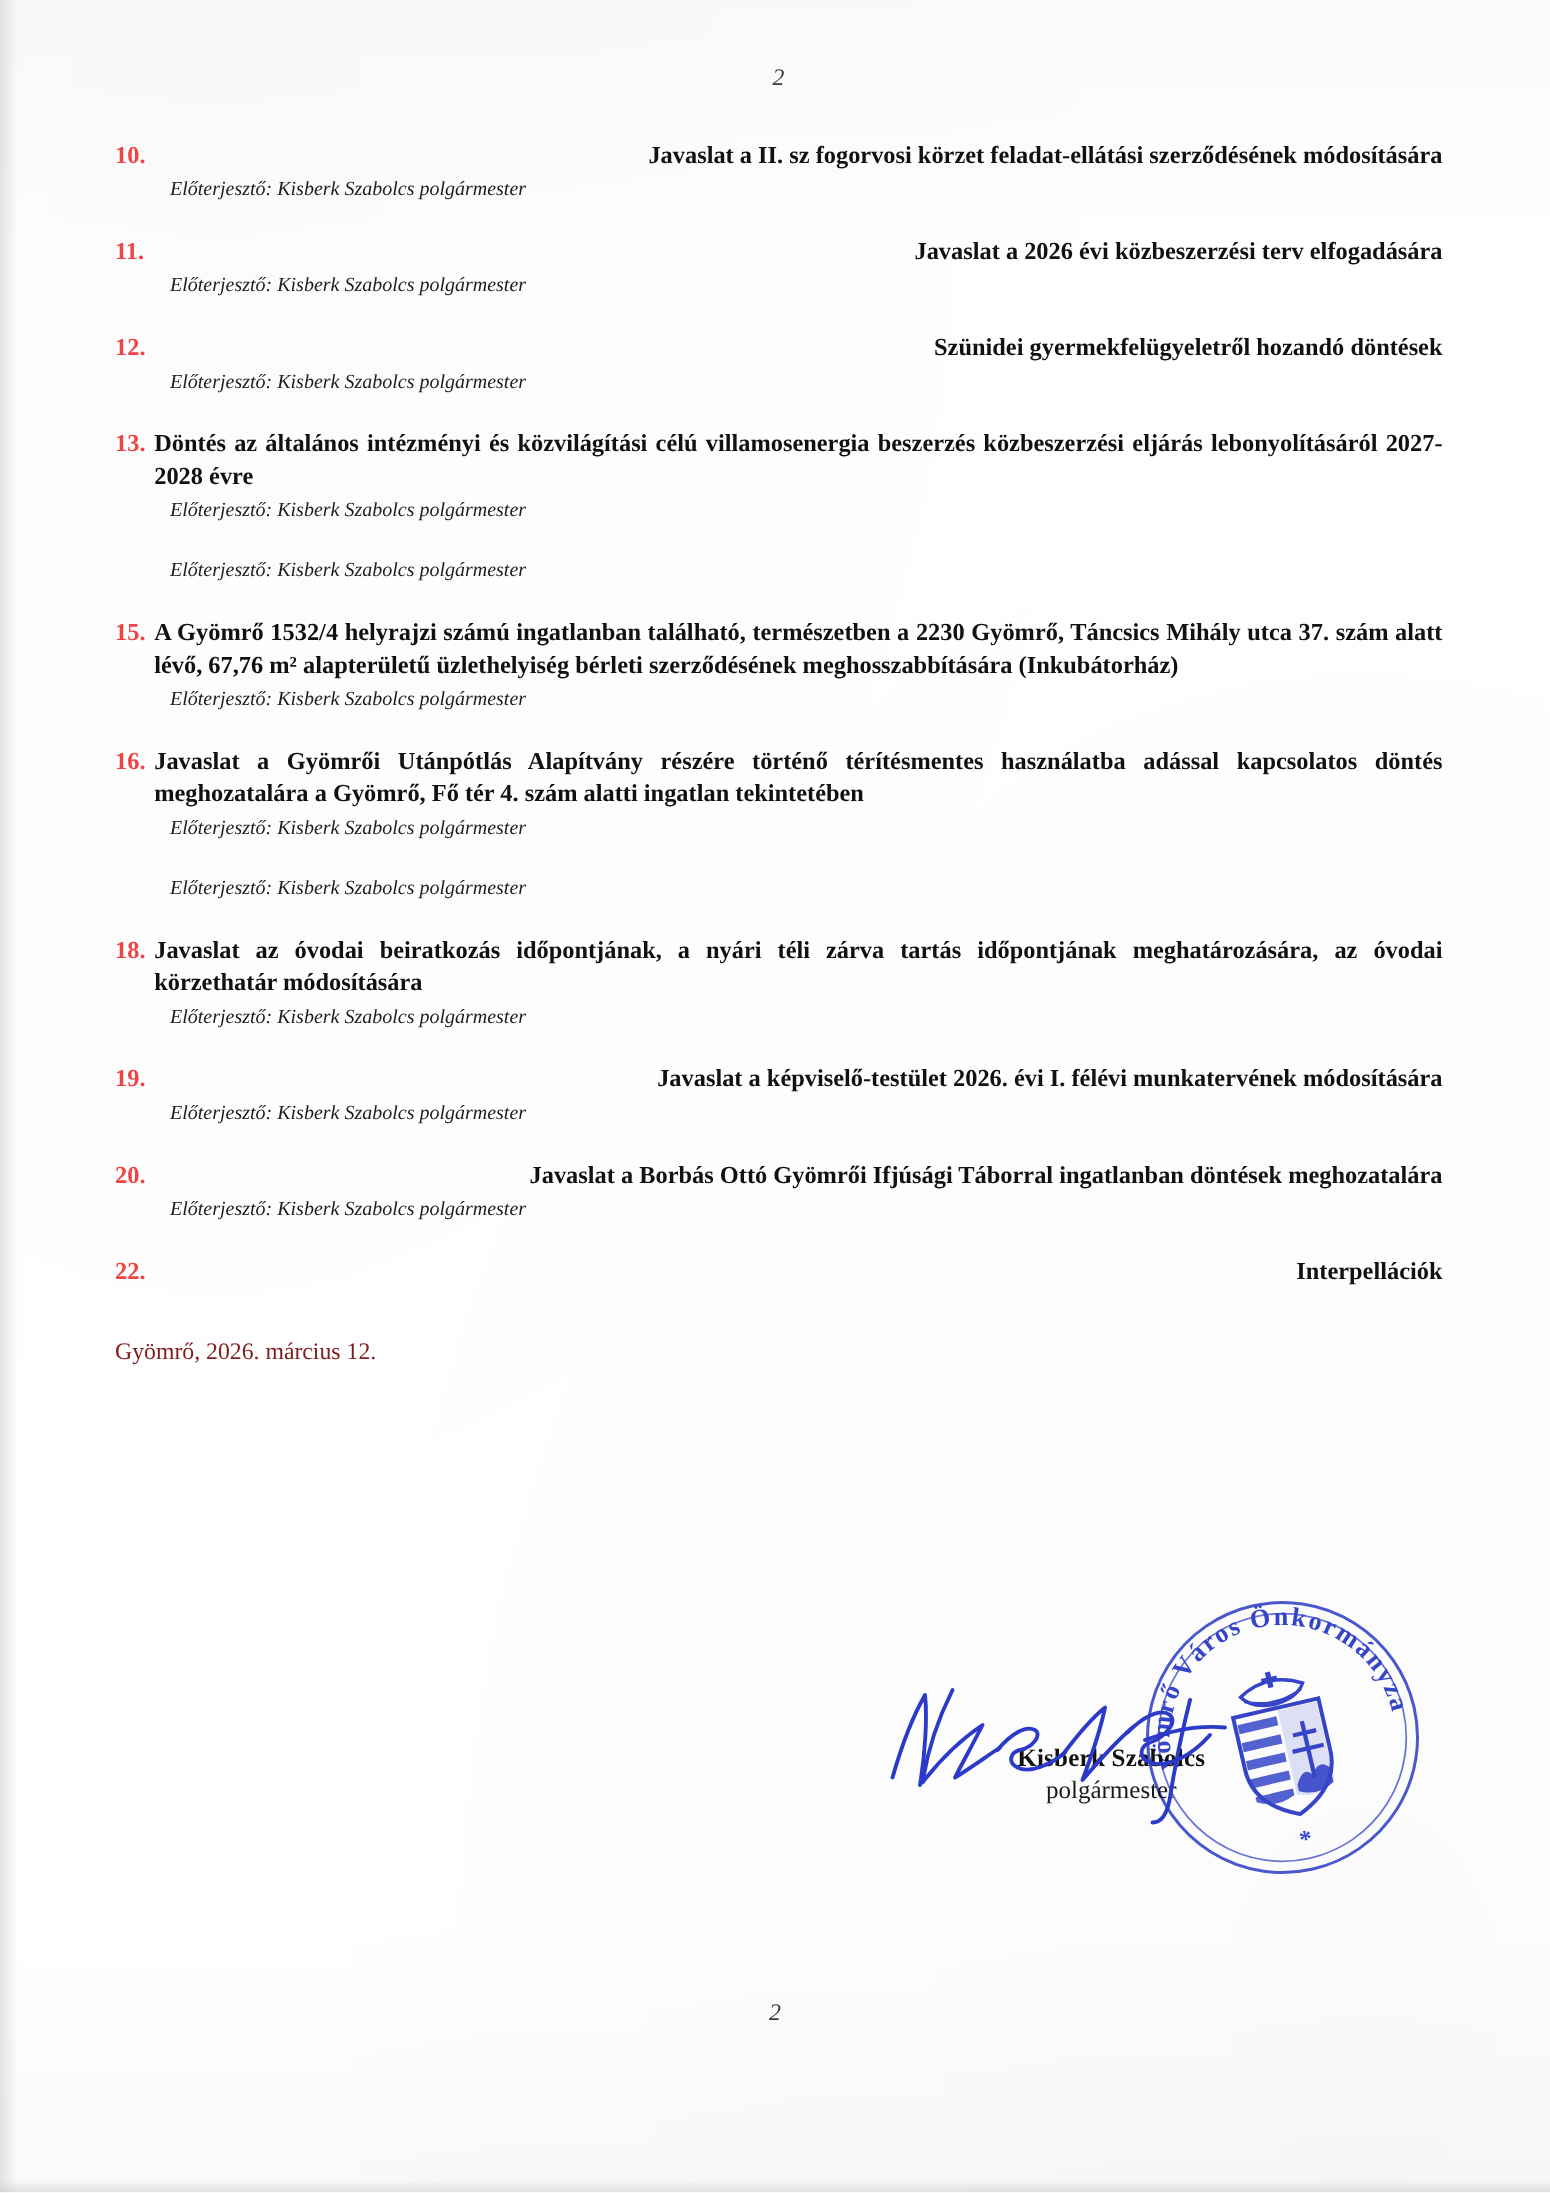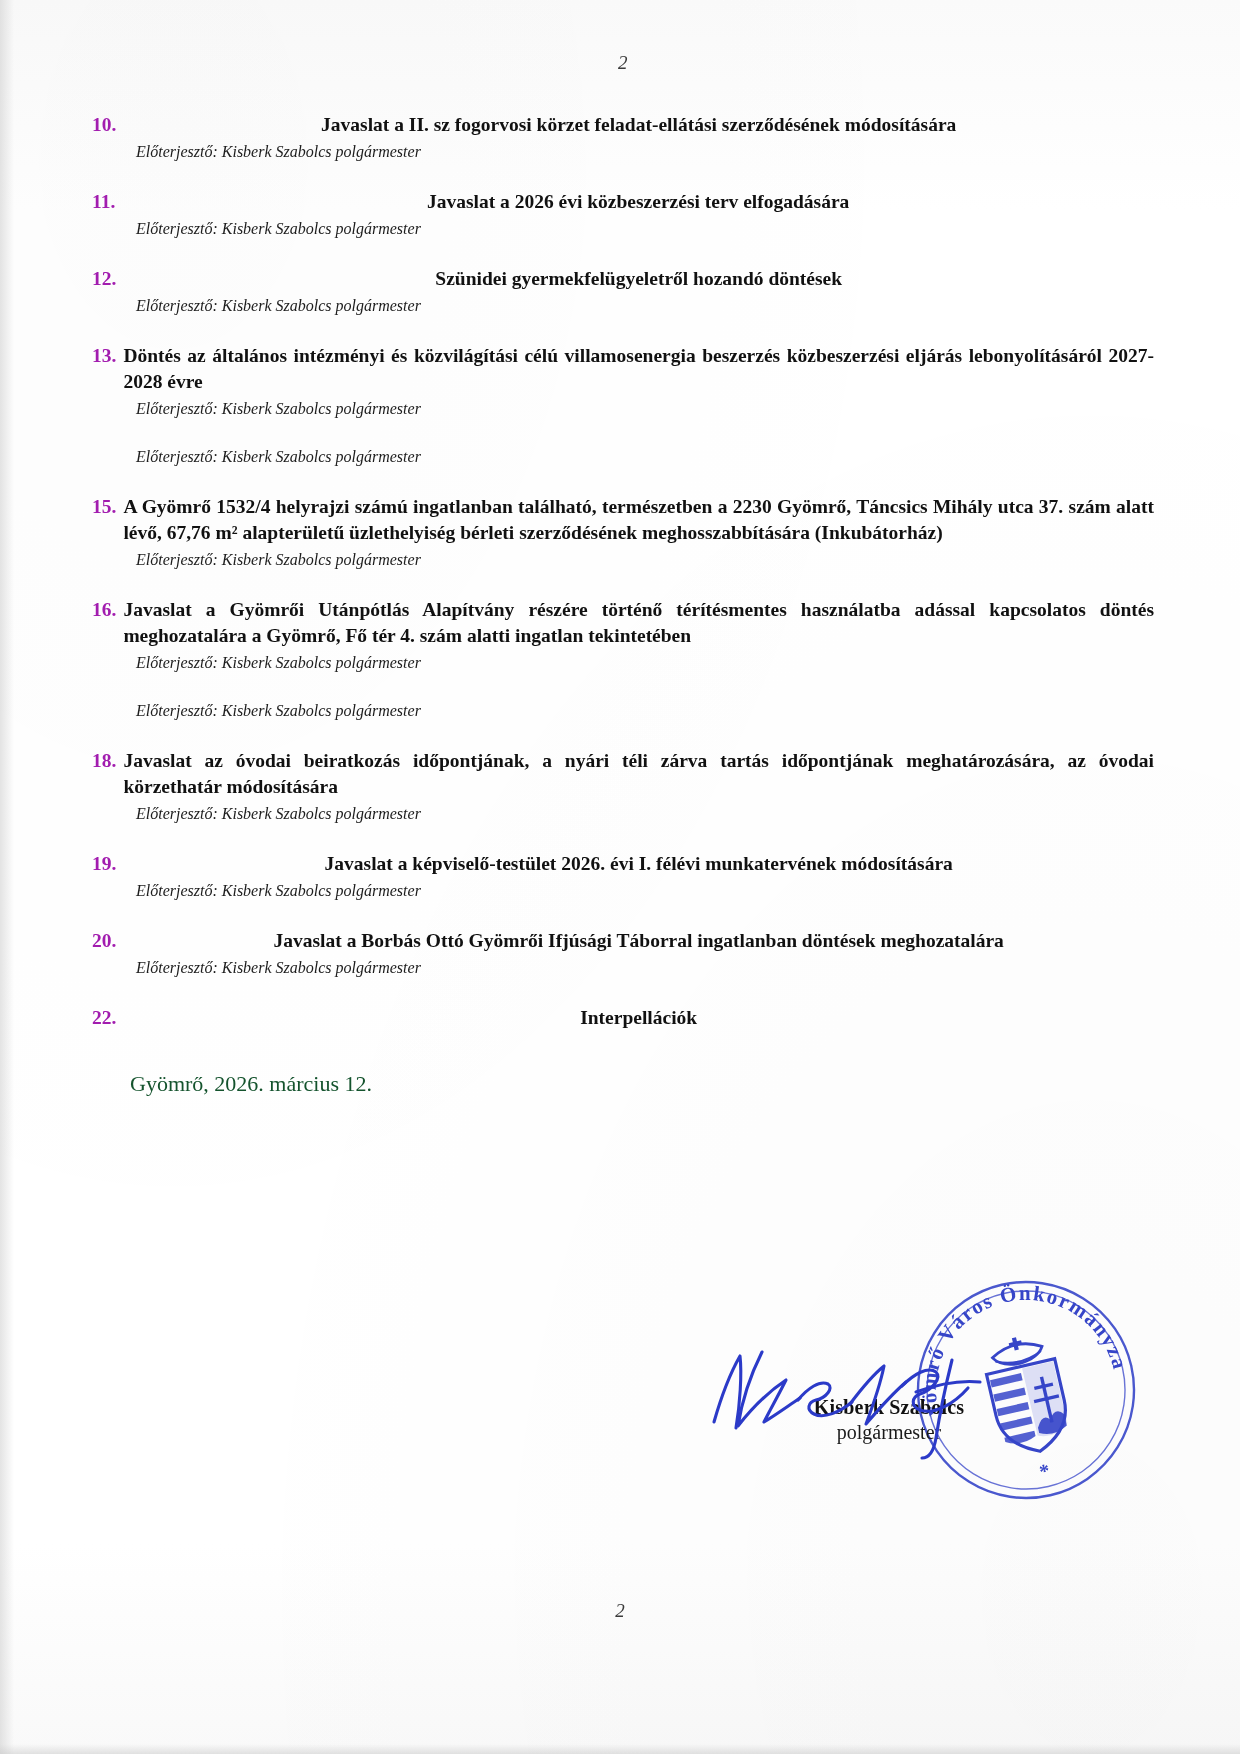--- a/index.html
+++ b/index.html
@@ -71,49 +71,48 @@
     display: flex;
     align-items: flex-start;
   }
   .item-num {
     font-weight: bold;
     font-size: 19.5px;
     line-height: 1.35;
     flex: 0 0 auto;
     white-space: nowrap;
     padding-right: 7px;
-    color: #a21caf;
+    color: #ef4444;
   }
   .item-title {
     font-weight: bold;
     font-size: 19.5px;
     line-height: 1.35;
     flex: 1 1 auto;
     color: #111;
     text-align: justify;
     text-justify: inter-word;
     hyphens: none;
   }
   .item-title.left {
-    text-align: center;
+    text-align: right;
   }
   .presenter {
     font-style: italic;
     font-size: 16px;
     line-height: 1.35;
     margin-top: 3px;
     margin-left: 44px;
     color: #1d1d1d;
   }
 
   .date-line {
     margin-top: 40px;
-    margin-left: 38px;
-    font-size: 22px;
-    color: #14532d;
+    font-size: 19px;
+    color: #7f1d1d;
   }
 
   .signature-block {
     position: absolute;
     right: 86px;
     top: 1286px;
     width: 430px;
     height: 230px;
   }
   .sig-names {

